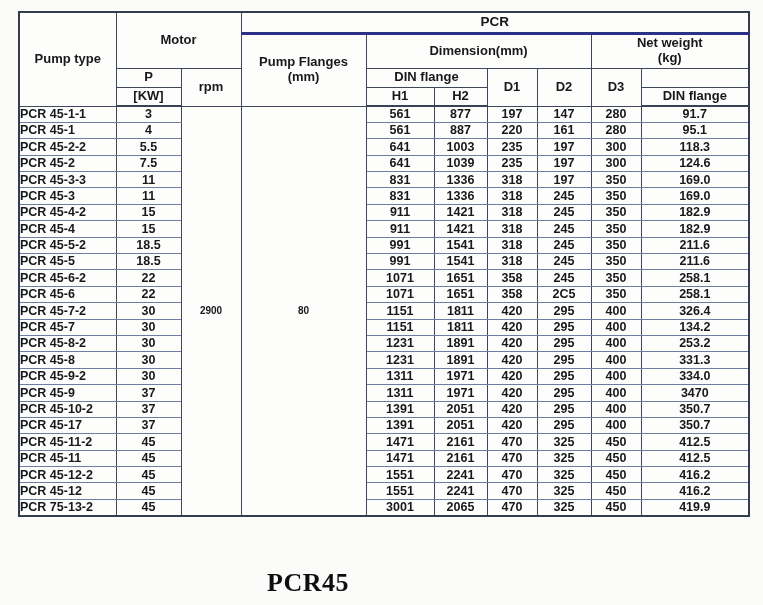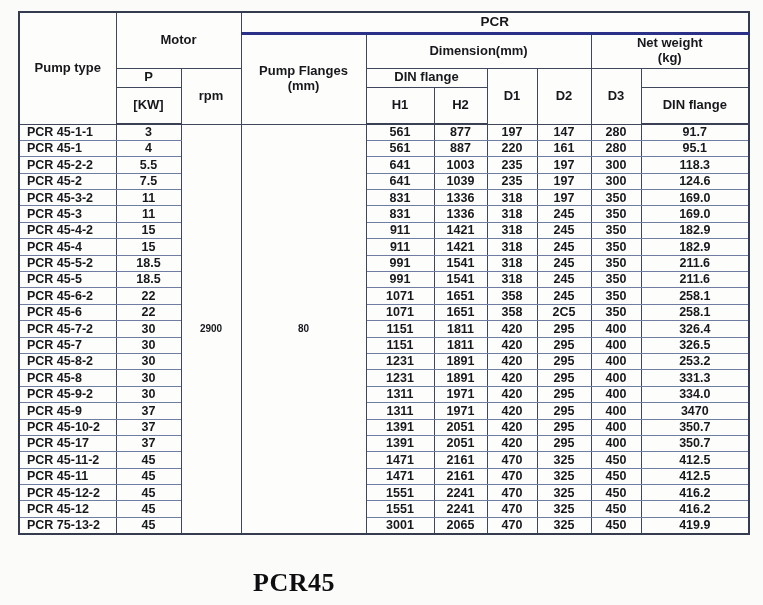--- a/index.html
+++ b/index.html
@@ -42,48 +42,47 @@
   thead th {
     border: 1.5px solid var(--line-dark);
     font-size: 13px;
     text-align: center;
     line-height: 1.15;
     background: var(--cell);
   }
   thead tr.r1 th { height: 21px; }
   thead tr.r2 th { height: 35px; }
   thead tr.r3 th { height: 19px; }
-  thead tr.r4 th { height: 37px; }
+  thead tr.r4 th { height: 19px; }
   thead th.pcr-cell { border-bottom: 3.4px solid var(--navy); font-size: 13.5px; }
   thead th.light-top { border-top: 1.6px solid var(--line-light); }
   thead tr.r4 th { border-bottom: 2.2px solid #3a4154; }
   tbody td {
     border-left: 1.5px solid var(--line-dark);
     border-right: 1.5px solid var(--line-dark);
     border-top: 1.7px solid var(--line-blue);
     border-bottom: 1.7px solid var(--line-blue);
     font-size: 12.5px;
     text-align: center;
     height: 16.4px;
     line-height: 1;
   }
   tbody td.type-cell {
     text-align: left;
-    padding-left: 7px;
   }
   tbody td.merged-cell {
     font-size: 10px;
     border-top: none;
     border-bottom: none;
     background: var(--cell);
   }
   .unit-line { font-size: 13px; }
   .footer-title {
     position: absolute;
-    left: 214px;
+    left: 228px;
     top: 568px;
     width: 160px;
     text-align: center;
     font-family: "Liberation Serif", serif;
     font-weight: bold;
     font-size: 26px;
     letter-spacing: 0.5px;
     color: #0e0e10;
   }
 </style>
@@ -175,21 +174,21 @@
           <td class="type-cell">PCR 45-2</td>
           <td>7.5</td>
           <td>641</td>
           <td>1039</td>
           <td>235</td>
           <td>197</td>
           <td>300</td>
           <td>124.6</td>
         </tr>
         <tr>
-          <td class="type-cell">PCR 45-3-2</td>
+          <td class="type-cell">PCR 45-3-3</td>
           <td>11</td>
           <td>831</td>
           <td>1336</td>
           <td>318</td>
           <td>197</td>
           <td>350</td>
           <td>169.0</td>
         </tr>
         <tr>
           <td class="type-cell">PCR 45-3</td>
@@ -272,21 +271,21 @@
           <td>326.4</td>
         </tr>
         <tr>
           <td class="type-cell">PCR 45-7</td>
           <td>30</td>
           <td>1151</td>
           <td>1811</td>
           <td>420</td>
           <td>295</td>
           <td>400</td>
-          <td>326.5</td>
+          <td>134.2</td>
         </tr>
         <tr>
           <td class="type-cell">PCR 45-8-2</td>
           <td>30</td>
           <td>1231</td>
           <td>1891</td>
           <td>420</td>
           <td>295</td>
           <td>400</td>
           <td>253.2</td>

